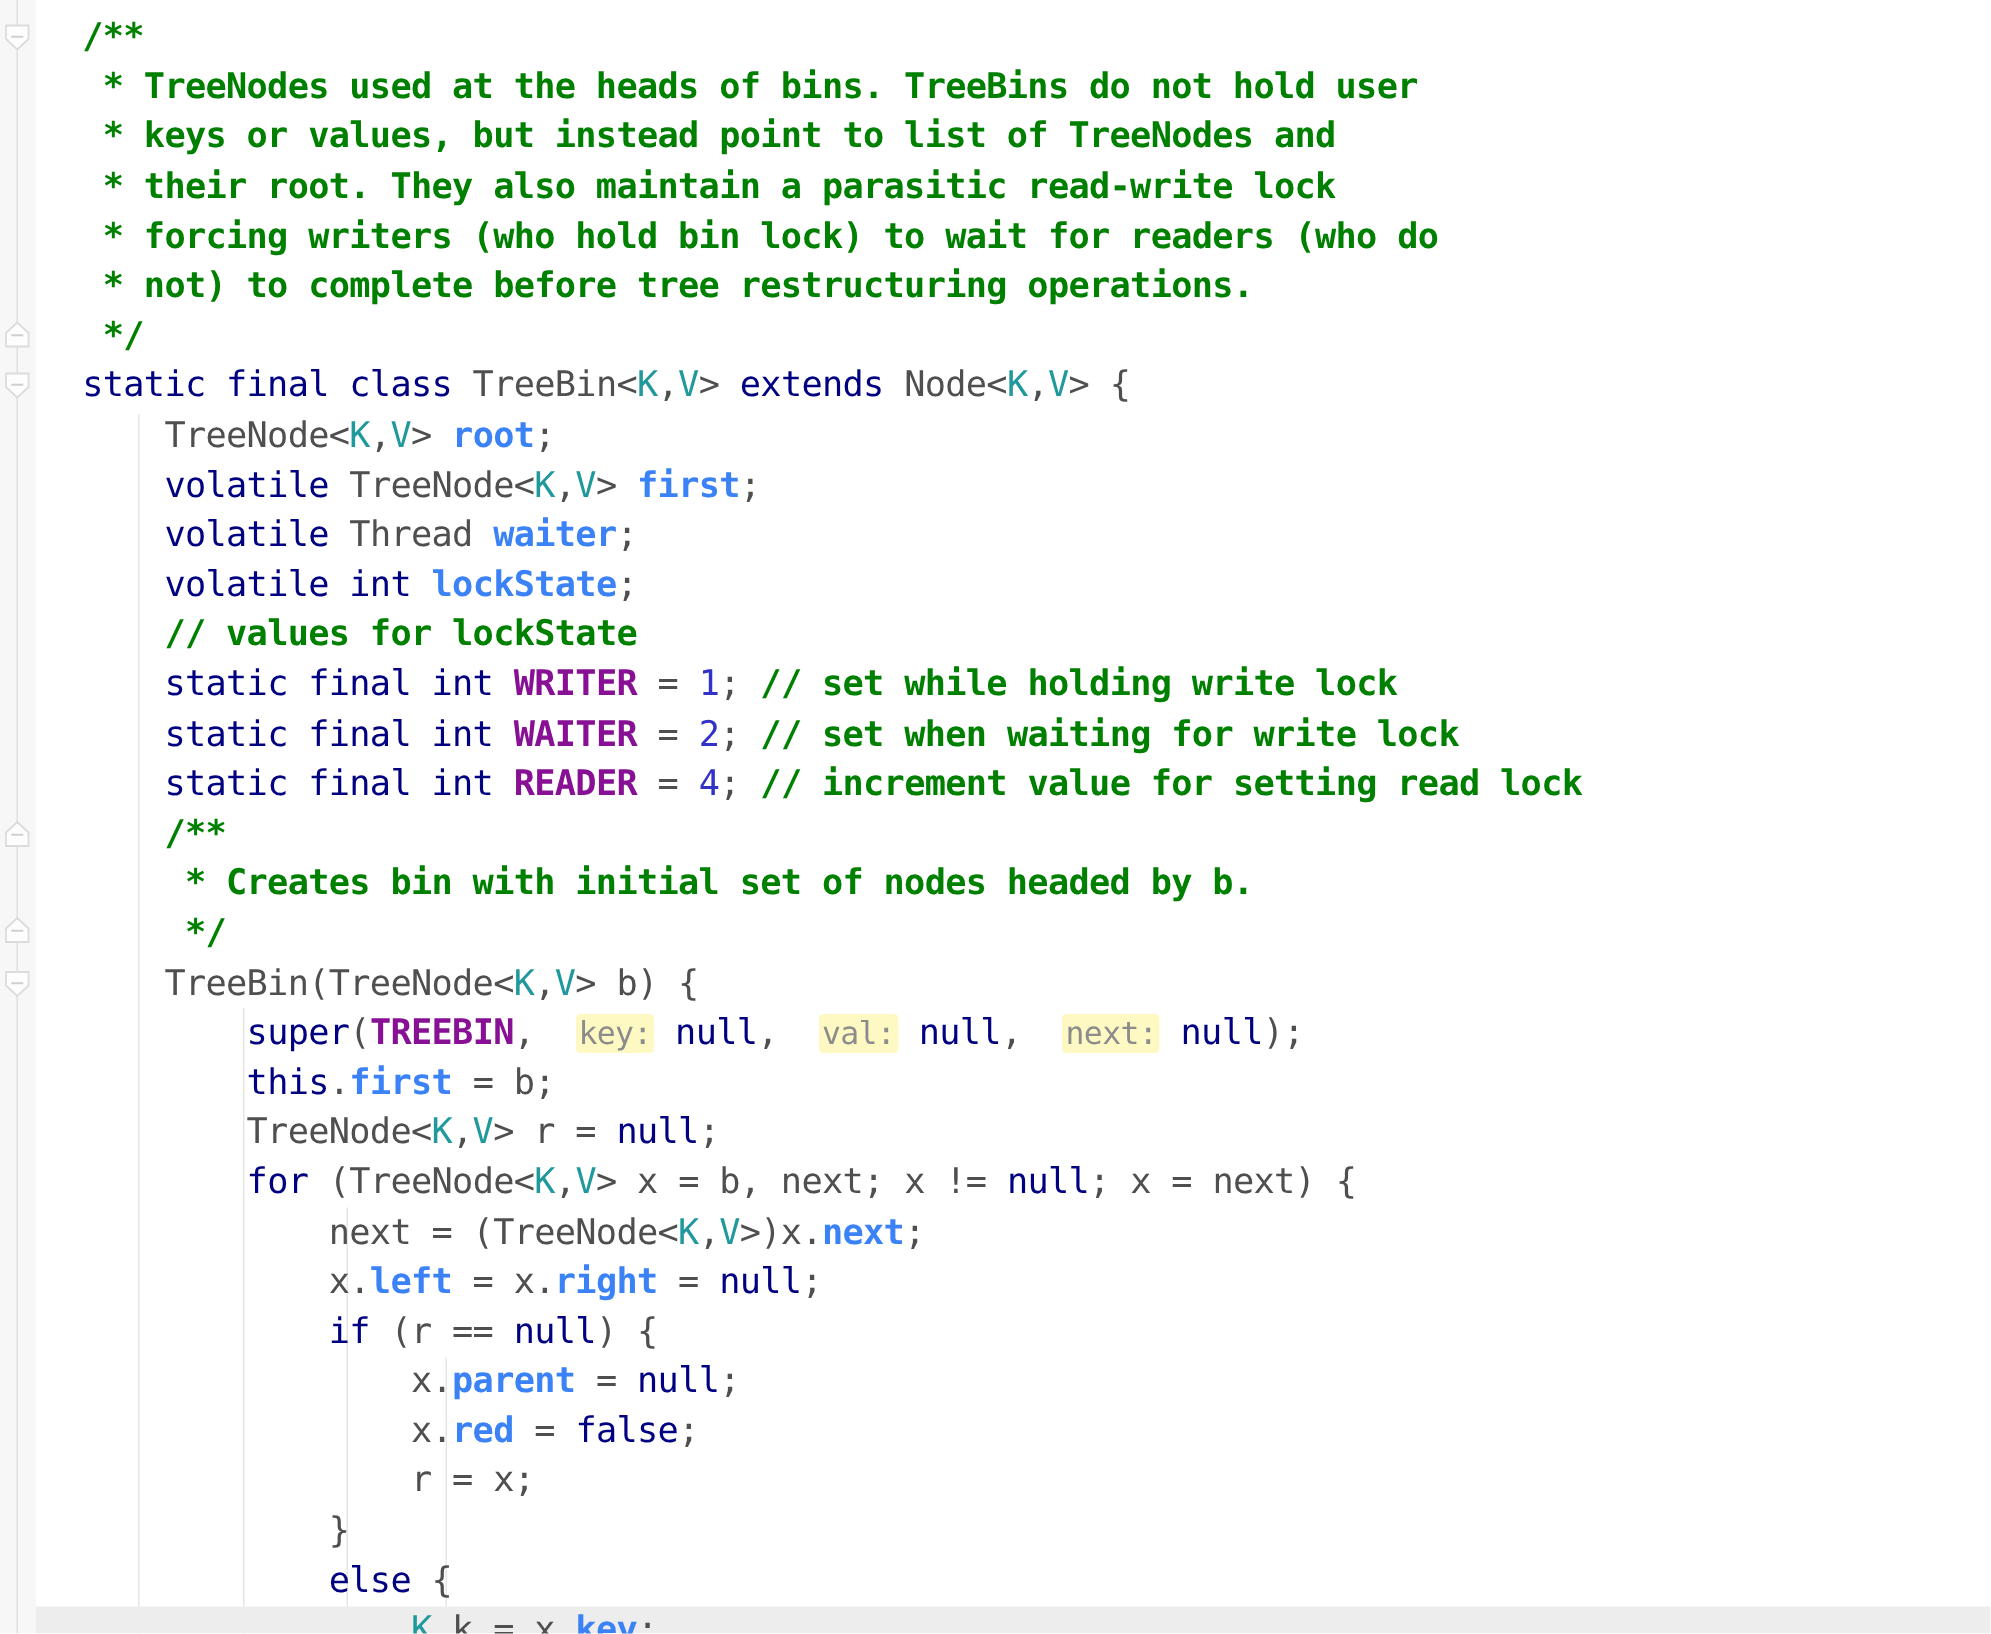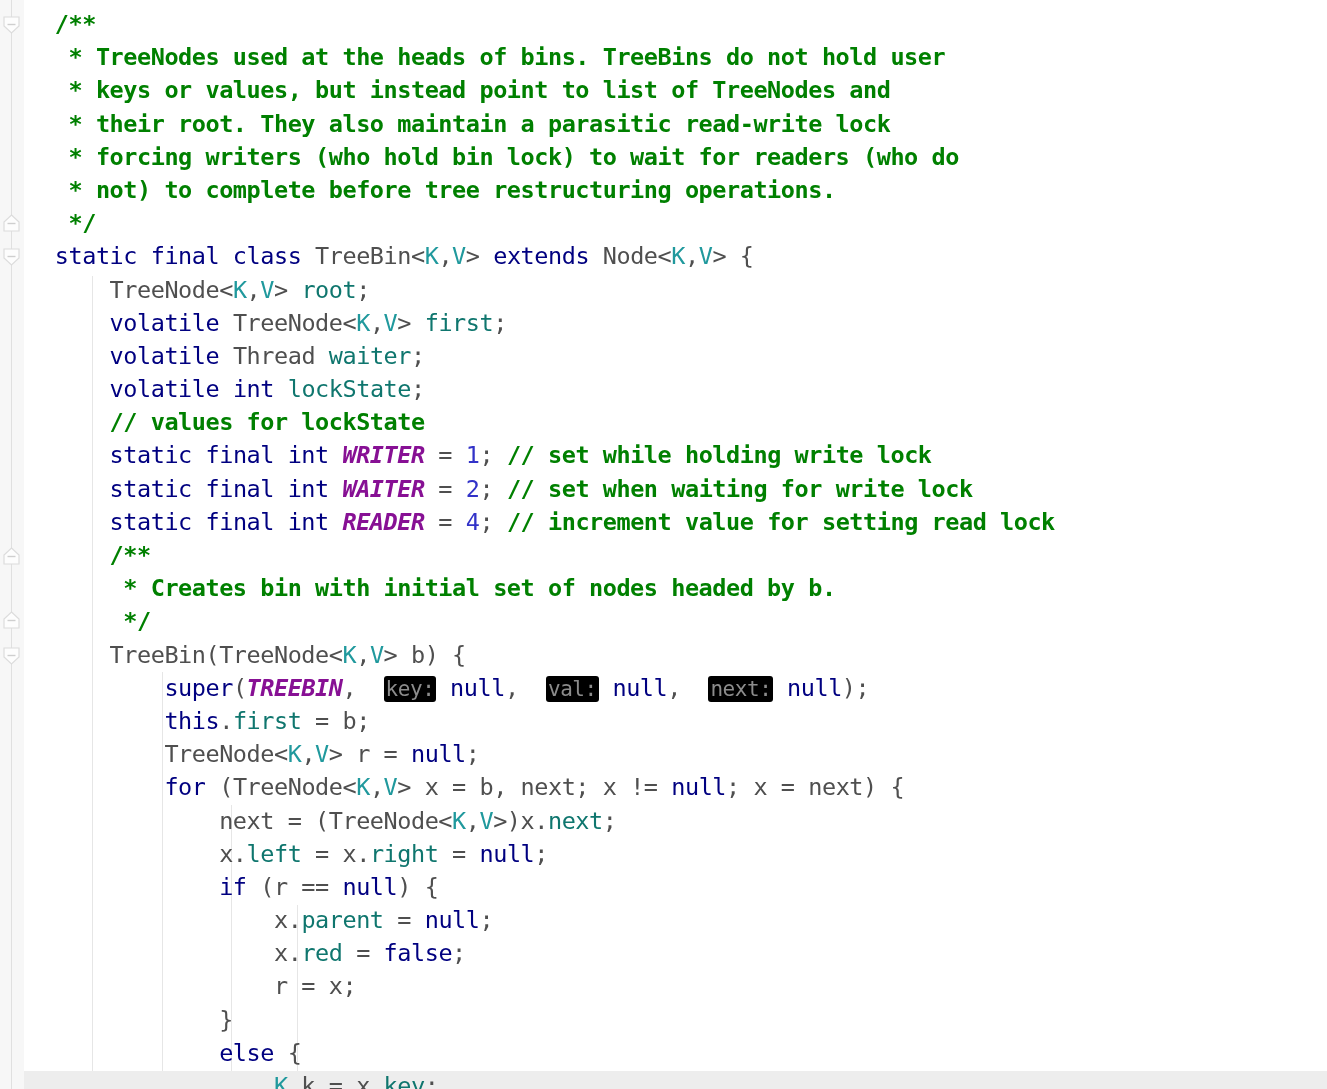--- a/index.html
+++ b/index.html
@@ -90,27 +90,27 @@
 
   .line {
     height: 33.2px;
     white-space: pre;
   }
 
   
   .t-plain    { color: #4f4f4f; }
   .t-kw       { color: #000080; font-weight: normal; }
   .t-cmt      { color: #008000; font-weight: bold; }
-  .t-field    { color: #0f766e; font-weight: normal; }
-  .t-const    { color: #871094; font-weight: bold; font-style: italic; }
+  .t-field    { color: #3b82f6; font-weight: bold; }
+  .t-const    { color: #871094; font-weight: bold; }
   .t-typeparam{ color: #20999d; }
   .t-num      { color: #3232c8; }
   .t-hint     {
     color: #8c8c8c;
-    background: #000000;
+    background: #fef9c3;
     border-radius: 3px;
     padding: 1px 2px;
     font-size: 21px;
   }
 </style>
 </head>
 <body>
 
 <div id="editor-root">
 

